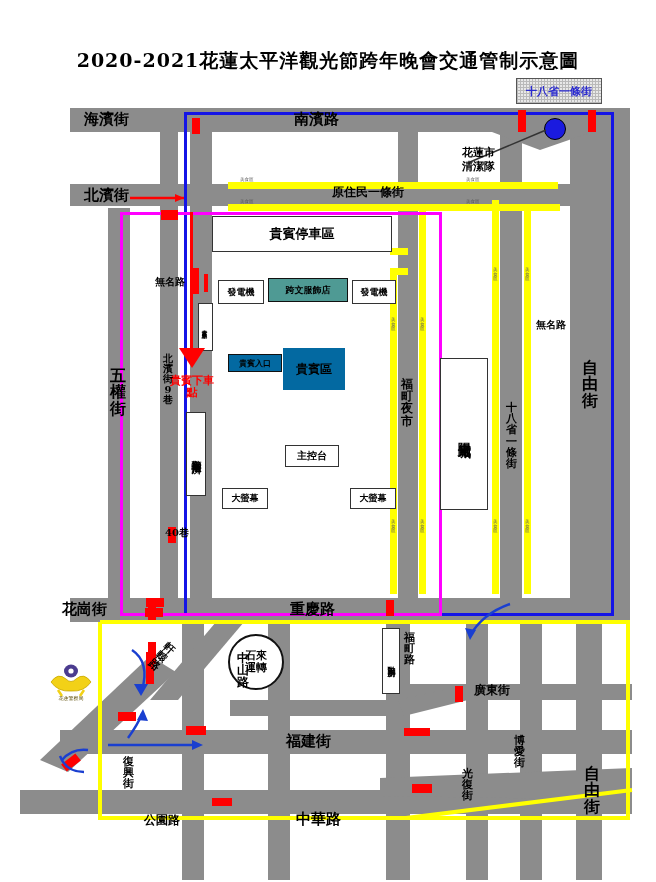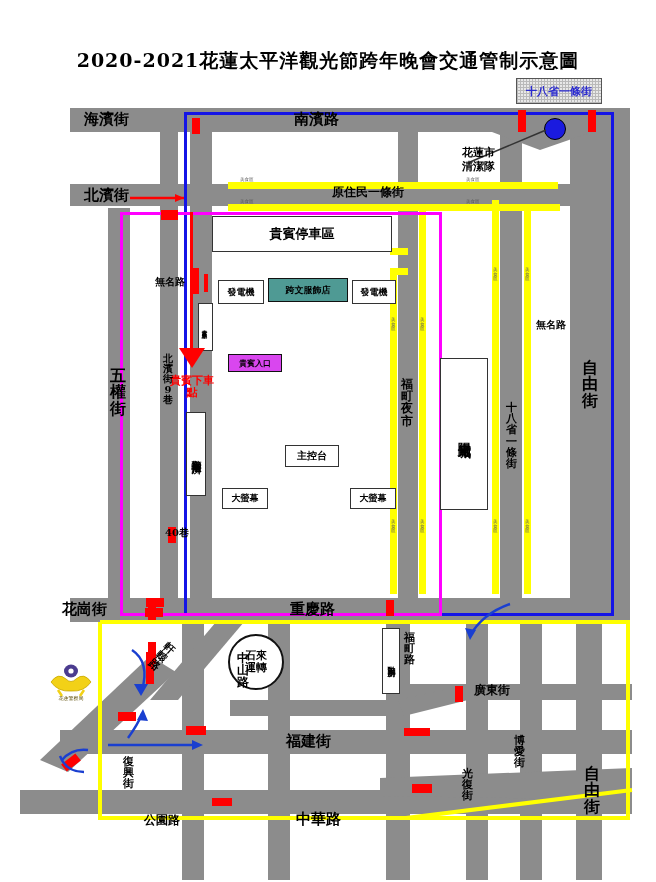--- a/index.html
+++ b/index.html
@@ -34,21 +34,21 @@
         font-family:"DejaVu Serif","Liberation Serif",serif;font-weight:bold;color:#000;
         writing-mode:vertical-rl;display:flex;align-items:center;justify-content:center;
         letter-spacing:1px;}
 
   .stage{position:absolute;background:#00e5f0;border:1px solid #111;border-radius:50%;
          display:flex;align-items:center;justify-content:center;
          font-family:"DejaVu Serif","Liberation Serif",serif;font-weight:bold;color:#000;}
   .greenbox{position:absolute;background:#4f9a94;border:1.5px solid #111;
          display:flex;align-items:center;justify-content:center;
          font-family:"DejaVu Serif","Liberation Serif",serif;font-weight:bold;color:#000;}
-  .magbox{position:absolute;background:#d946ef;border:1px solid #111;
+  .magbox{position:absolute;background:#0369a1;border:1px solid #111;
          display:flex;align-items:center;justify-content:center;
          font-family:"DejaVu Serif","Liberation Serif",serif;font-weight:bold;color:#000;}
   .magbox.noborder{border:none;}
 
   .hatchbox{position:absolute;border:1.5px solid #555;
     background-color:#e8e8e8;
     background-image:repeating-linear-gradient(0deg,#b9b9b9 0 1px,transparent 1px 3px),
                      repeating-linear-gradient(90deg,#b9b9b9 0 1px,transparent 1px 3px);
     display:flex;align-items:center;justify-content:center;
     font-family:"DejaVu Serif","Liberation Serif",serif;font-weight:bold;color:#2a2ad0;}
@@ -170,20 +170,21 @@
   <div class="white" style="left:212px;top:216px;width:178px;height:382px;"></div>
 
   <div class="boxw" style="left:212px;top:216px;width:178px;height:34px;font-size:13px;">貴賓停車區</div>
 
   <div class="boxw" style="left:218px;top:280px;width:44px;height:22px;font-size:9px;">發電機</div>
   <div class="greenbox" style="left:268px;top:278px;width:78px;height:22px;font-size:9px;">跨文服飾店</div>
   <div class="boxw" style="left:352px;top:280px;width:42px;height:22px;font-size:9px;">發電機</div>
 
 
   <div class="magbox" style="left:228px;top:354px;width:52px;height:16px;font-size:8px;">貴賓入口</div>
+  <div class="magbox noborder" style="left:283px;top:348px;width:62px;height:42px;font-size:12px;">貴賓區</div>
 
   <div class="boxw" style="left:285px;top:445px;width:52px;height:20px;font-size:10px;">主控台</div>
   <div class="boxw" style="left:222px;top:488px;width:44px;height:19px;font-size:9px;">大螢幕</div>
   <div class="boxw" style="left:350px;top:488px;width:44px;height:19px;font-size:9px;">大螢幕</div>
 
   <div class="boxv" style="left:440px;top:358px;width:46px;height:150px;font-size:13px;">陽光電城</div>
 
   <div class="boxv" style="left:186px;top:412px;width:18px;height:82px;font-size:10px;">警察指揮所</div>
   <div class="boxv" style="left:382px;top:628px;width:16px;height:64px;font-size:8px;">流動廁所</div>
   <div class="boxv" style="left:198px;top:303px;width:13px;height:46px;font-size:5.5px;">貴賓下車點</div>

